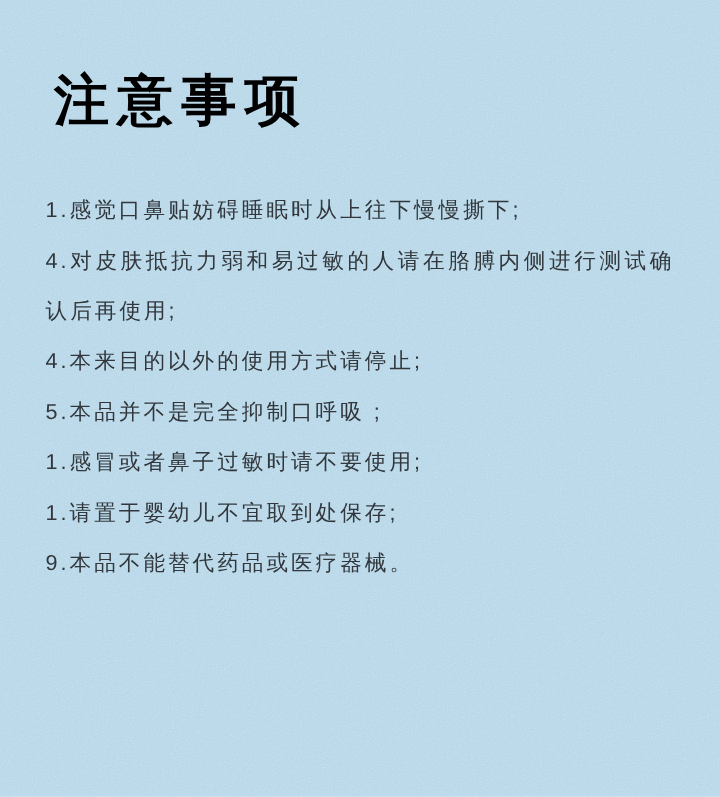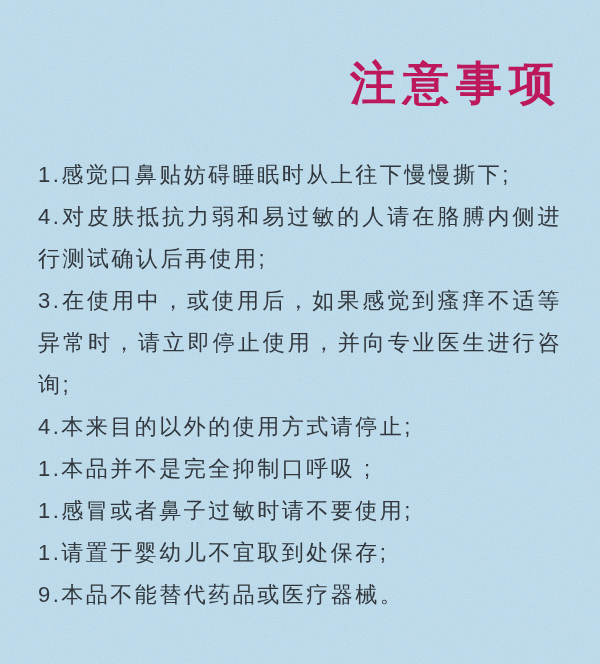--- a/index.html
+++ b/index.html
@@ -27,34 +27,34 @@
   }
   .content {
     position: relative;
     z-index: 1;
     width: 524px;
     margin: 0 auto;
     padding-top: 54px;
   }
   .title {
     margin: 0;
-    text-align: right;
+    text-align: left;
     font-size: 46px;
     line-height: 58px;
     font-weight: 900;
     letter-spacing: 7px;
-    color: #be185d;
+    color: #000000;
     text-indent: 7px; 
   }
   .notice-list {
     margin-top: 42px;
   }
   .notice-item {
     margin: 0;
-    font-size: 22px;
+    font-size: 18px;
     line-height: 42px;
     letter-spacing: 2.5px;
     color: #31373c;
     font-weight: 400;
     text-align: justify;
     word-break: break-all;
   }
 </style>
 </head>
 <body>
@@ -69,22 +69,21 @@
     <rect width="100%" height="100%" filter="url(#grain)"></rect>
   </svg>
 
   <div class="content">
 
     <h1 class="title">注意事项</h1>
 
     <div class="notice-list">
       <p class="notice-item">1.感觉口鼻贴妨碍睡眠时从上往下慢慢撕下;</p>
       <p class="notice-item">4.对皮肤抵抗力弱和易过敏的人请在胳膊内侧进行测试确认后再使用;</p>
-      <p class="notice-item">3.在使用中，或使用后，如果感觉到瘙痒不适等异常时，请立即停止使用，并向专业医生进行咨询;</p>
       <p class="notice-item">4.本来目的以外的使用方式请停止;</p>
-      <p class="notice-item">1.本品并不是完全抑制口呼吸 ;</p>
+      <p class="notice-item">5.本品并不是完全抑制口呼吸 ;</p>
       <p class="notice-item">1.感冒或者鼻子过敏时请不要使用;</p>
       <p class="notice-item">1.请置于婴幼儿不宜取到处保存;</p>
       <p class="notice-item">9.本品不能替代药品或医疗器械。</p>
     </div>
 
   </div>
 </div>
 
 </body></html>

